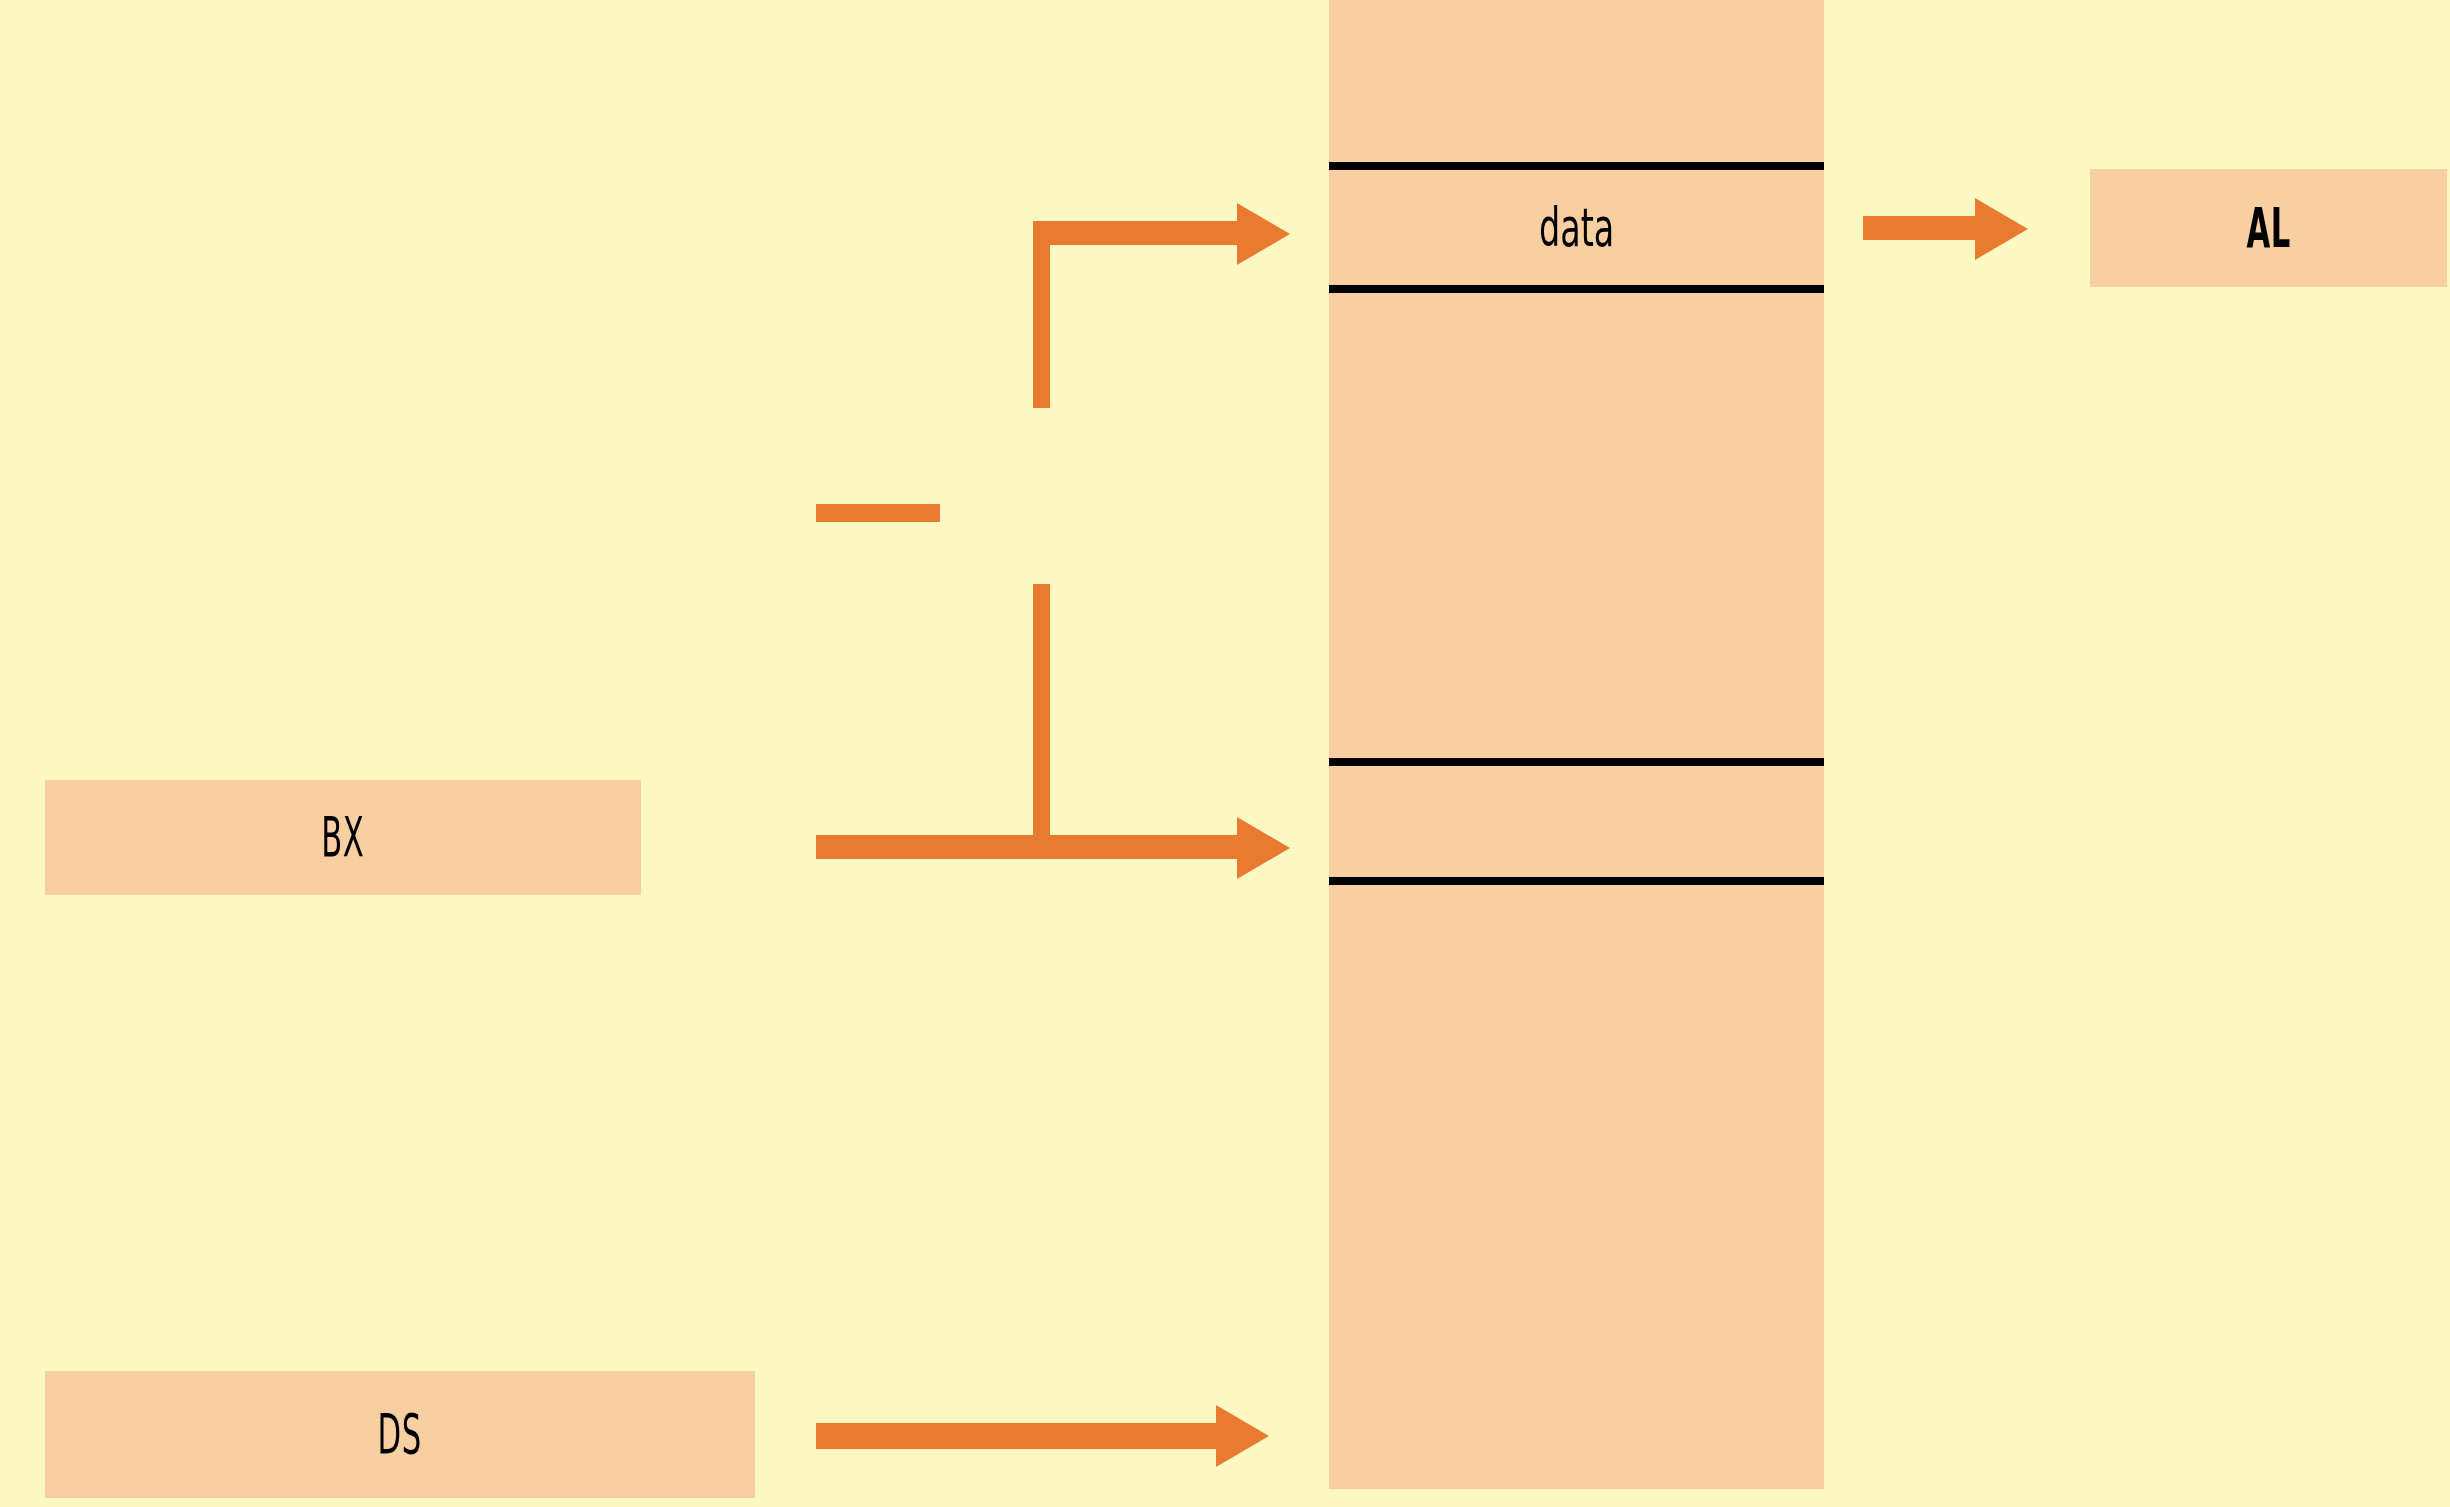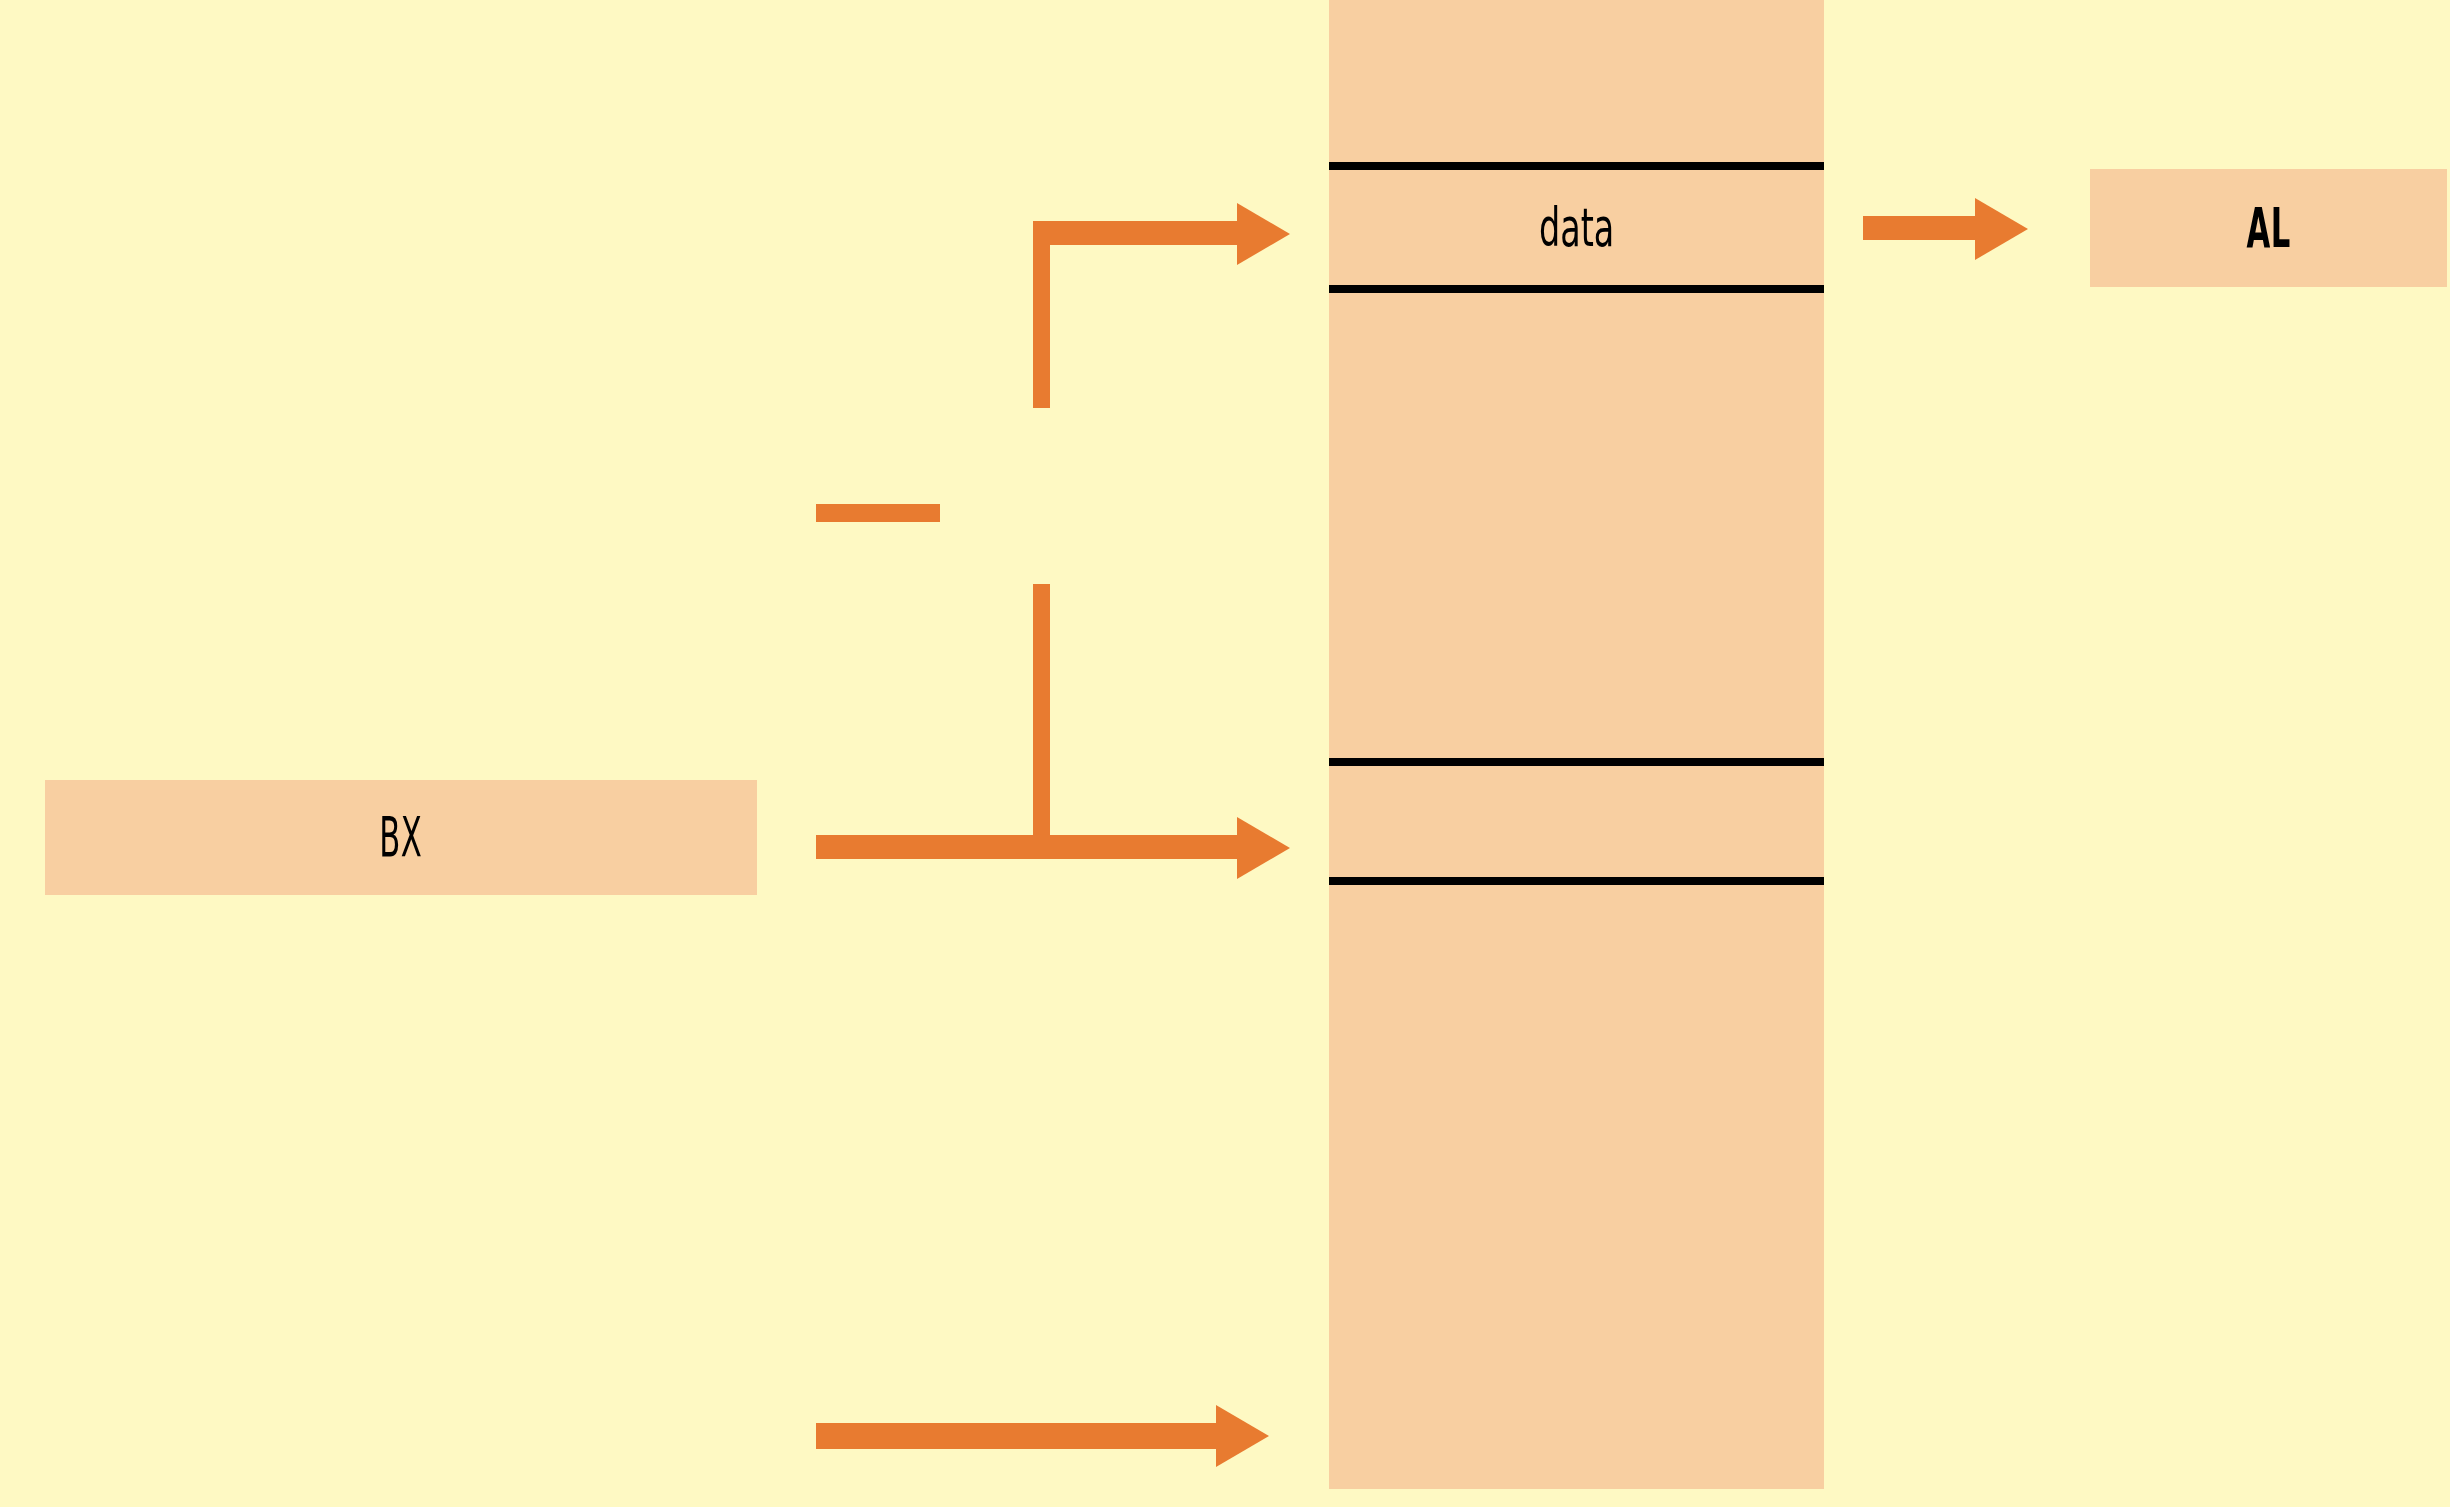--- a/index.html
+++ b/index.html
@@ -115,24 +115,27 @@
       <span class="mem-cell-label"></span>
     </div>
 
     <div class="mem-divider" style="top:877px;"></div>
 
     <div class="mem-cell" style="top:885px; height:604px;">
       <span class="mem-cell-label"></span>
     </div>
   </div>
 
-  <div class="reg-box" style="left:45px; top:780px; width:712px; height:115px;">
+  <div class="reg-box" style="left:45px; top:780px; width:596px; height:115px;">
     <span class="reg-label">BX</span>
   </div>
 
+  <div class="reg-box" style="left:45px; top:1371px; width:710px; height:127px;">
+    <span class="reg-label">DS</span>
+  </div>
 
   <div class="reg-box" style="left:2090px; top:169px; width:357px; height:118px;font-weight:bold;">
     <span class="reg-label">AL</span>
   </div>
 
   <div class="bar-h" style="left:816px; top:835px; width:421px; height:24px;"></div>
 
   <div class="arrow-head" style="left:1237px; top:817px; border-width:31px 0 31px 53px; border-color:transparent transparent transparent #E87B30;"></div>
 
   <div class="bar-v" style="left:1033px; top:584px; width:17px; height:251px;"></div>

